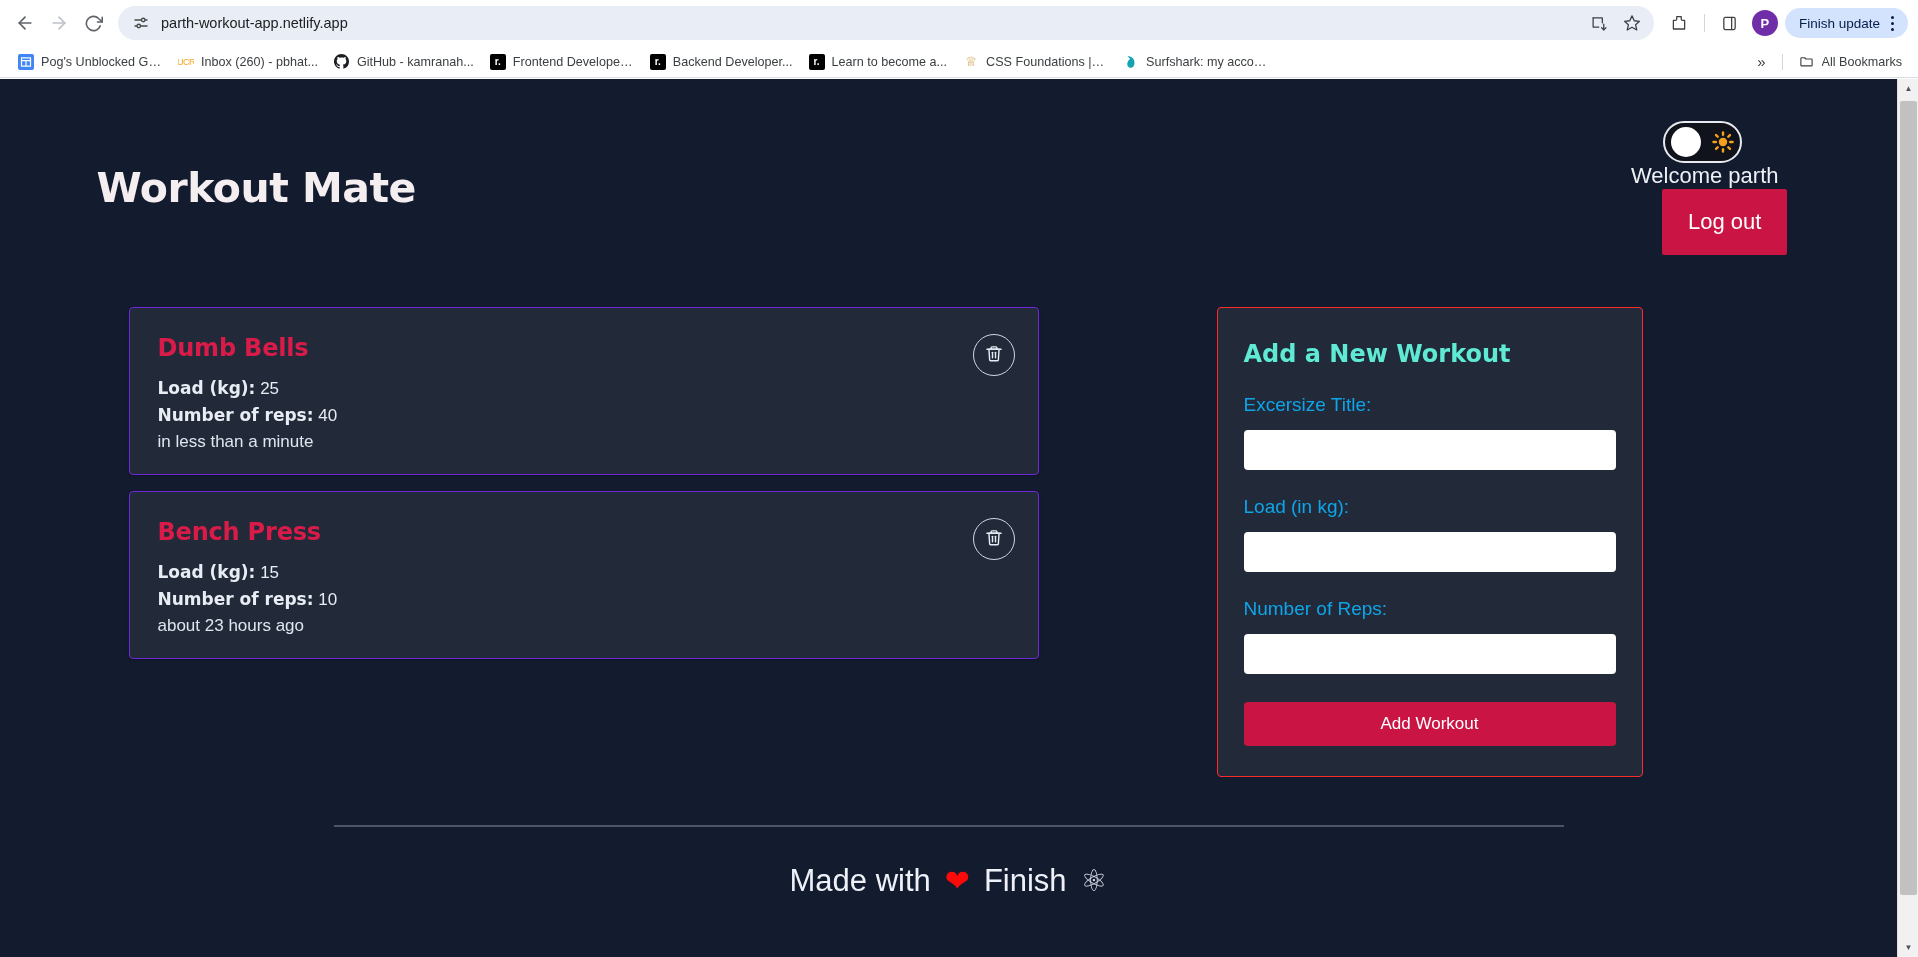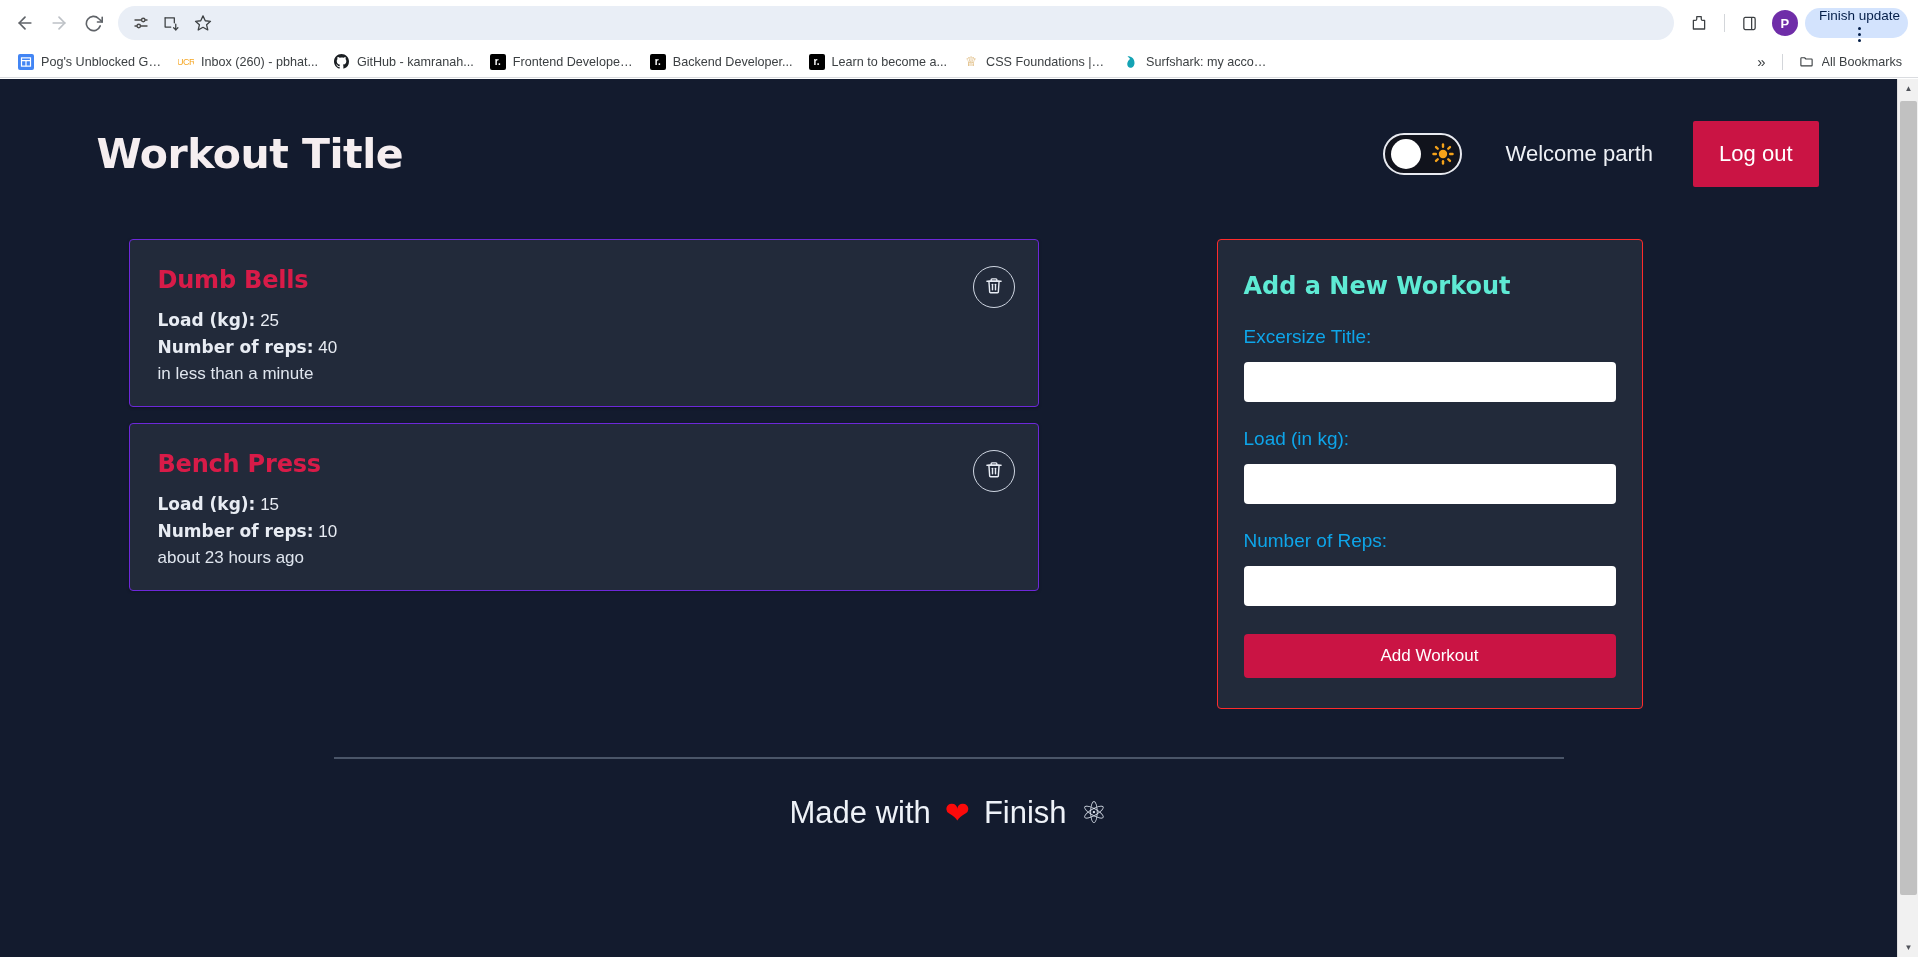--- a/index.html
+++ b/index.html
@@ -46,21 +46,21 @@
   .tb-sep { width:1px; height:18px; background:#d3d6da; margin:0 6px; }
   .avatar-p {
     width:26px; height:26px; border-radius:50%;
     background:#6f2da8; color:#fff; font-size:13px; font-weight:bold;
     display:flex; align-items:center; justify-content:center;
     margin: 0 3px;
   }
   .finish-update {
     height:30px; background:#d3e3fd; color:#041e49;
     border-radius:15px; display:flex; align-items:center;
-    padding: 0 8px 0 14px; font-size:13.5px; gap:4px;flex-direction:column;
+    padding: 0 8px 0 14px; font-size:13.5px; gap:4px;
   }
   .kebab { width:16px; height:20px; display:flex; flex-direction:column; align-items:center; justify-content:center; gap:3px; }
   .kebab i { width:3px; height:3px; border-radius:50%; background:#041e49; display:block; }
 
   .bookmarks {
     height:32px; background:#fff; display:flex; align-items:center;
     padding: 0 8px 0 10px; gap:0px; border-bottom:1px solid #dadce0;
   }
   .bm {
     display:flex; align-items:center; gap:7px;
@@ -89,21 +89,21 @@
     display:flex; align-items:center; justify-content:space-between;
     padding: 42px 0 0 0;
     margin: 0 auto; width:1740px;
   }
   .brand {
     font-family:"DejaVu Sans", sans-serif;
     font-weight:bold; font-size:41px; color:#f5eef0;
     letter-spacing:-0.5px;
     padding-left:18px;
   }
-  .header-right { display:flex; align-items:center; gap:0; }
+  .header-right { display:flex; align-items:center; gap:0;flex-direction:column; }
 
   .theme-toggle {
     width:79px; height:42px; border-radius:21px;
     background:#11131c; border:2px solid #e8eaf0;
     display:flex; align-items:center; justify-content:space-between;
     padding: 0 6px; margin-right:44px;
   }
   .toggle-knob { width:30px; height:30px; border-radius:50%; background:#fff; }
   .sun-ico { width:22px; height:22px; display:flex; align-items:center; justify-content:center; }
 
@@ -223,20 +223,21 @@
 
     <div class="omnibox">
       <span class="site-icon">
         <svg width="18" height="18" viewBox="0 0 24 24" fill="none" stroke="currentColor" stroke-width="1.8" stroke-linecap="round">
             <line x1="4" y1="8" x2="20" y2="8"></line>
             <line x1="4" y1="16" x2="20" y2="16"></line>
             <circle cx="15" cy="8" r="2.3" fill="#e9eef6"></circle>
             <circle cx="9" cy="16" r="2.3" fill="#e9eef6"></circle>
           </svg>
       </span>
+      <span class="omni-url">parth-workout-app.netlify.app</span>
       <span class="omni-right">
         <span class="oi">
           <svg width="17" height="17" viewBox="0 0 24 24" fill="none" stroke="currentColor" stroke-width="1.8" stroke-linecap="round" stroke-linejoin="round">
               <path d="M3 4h13v7"></path>
               <path d="M3 4v13h8"></path>
               <polyline points="18 13 18 21 15 18"></polyline>
               <polyline points="18 21 21 18"></polyline>
             </svg>
         </span>
         <span class="oi">
@@ -330,21 +331,21 @@
           </svg>
       </span>
       <span class="bm-label">All Bookmarks</span>
     </div>
   </div>
 
   <div class="viewport">
     <div class="page">
 
       <div class="app-header">
-        <div class="brand">Workout Title</div>
+        <div class="brand">Workout Mate</div>
         <div class="header-right">
           <div class="theme-toggle">
             <span class="toggle-knob"></span>
             <span class="sun-ico">
               <svg width="22" height="22" viewBox="0 0 24 24" fill="#f5a21a">
                 <circle cx="12" cy="12" r="4.6"></circle>
                 <g stroke="#f5a21a" stroke-width="2.6" stroke-linecap="round">
                   <line x1="12" y1="1.6" x2="12" y2="4.2"></line>
                     <line x1="12" y1="19.8" x2="12" y2="22.4"></line>
                   <line x1="1.6" y1="12" x2="4.2" y2="12"></line>

